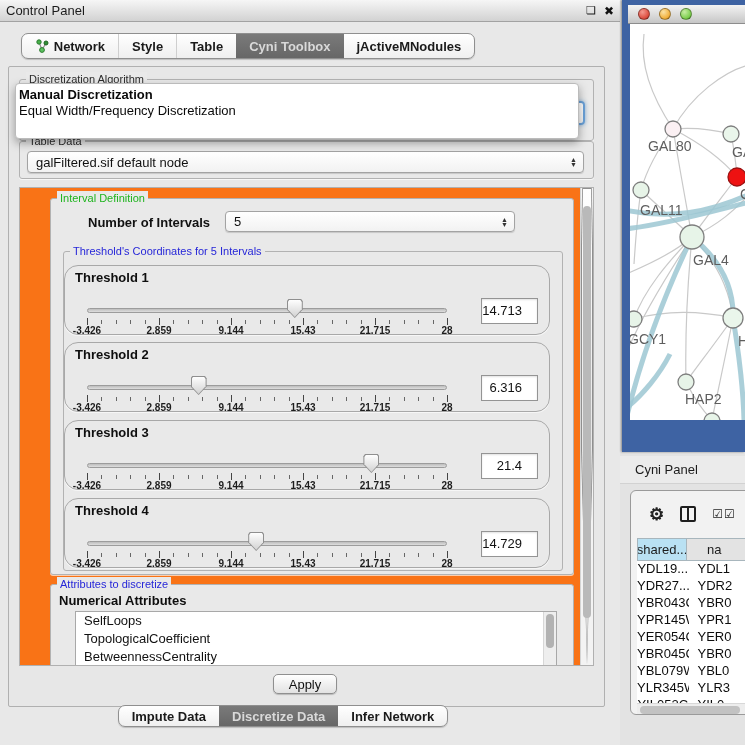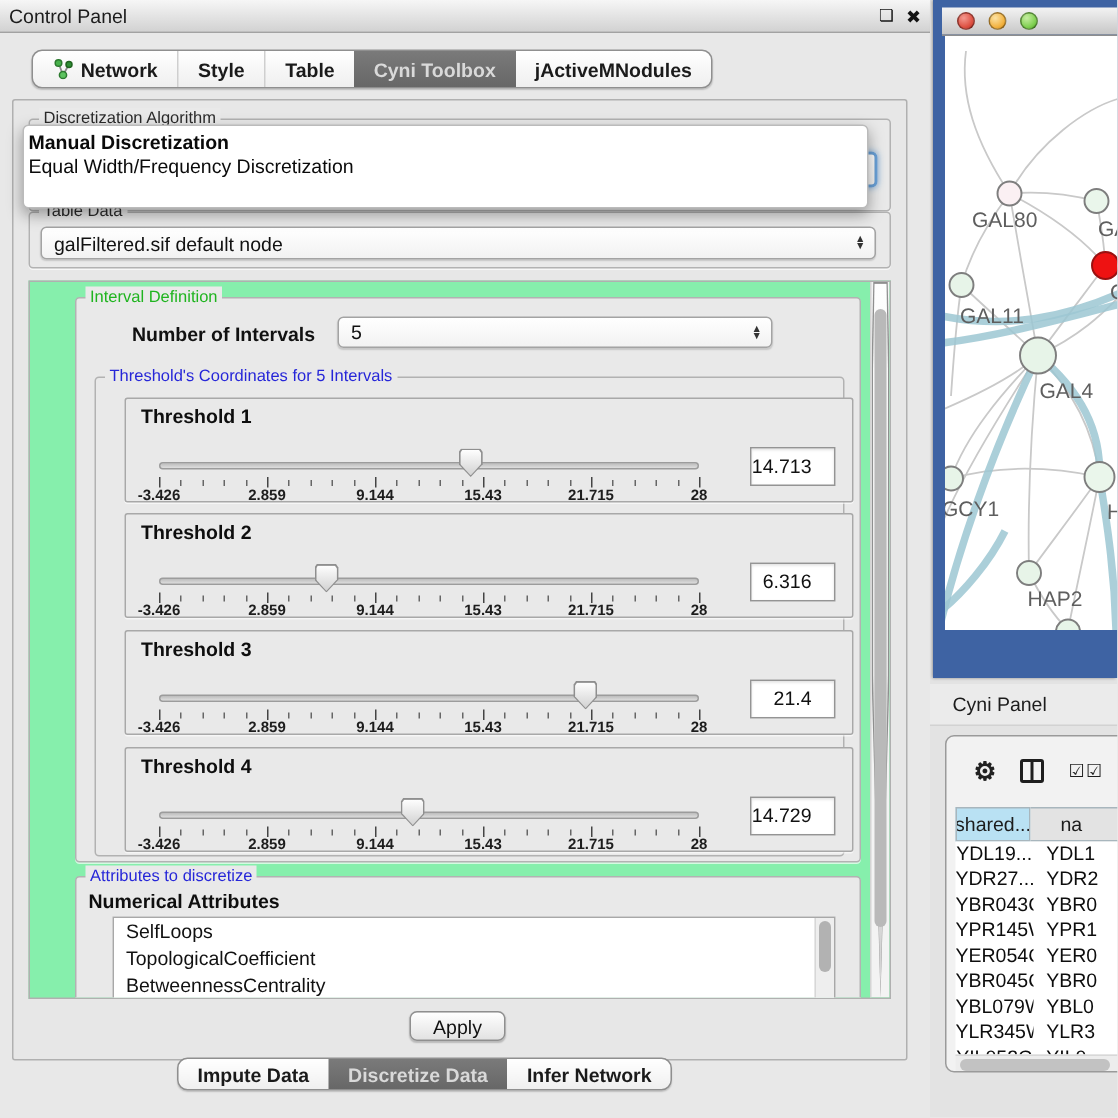--- a/index.html
+++ b/index.html
@@ -57,34 +57,34 @@
   .popup-placeholder{font-size:13px;color:#a5a5a5;text-align:center;height:17px;line-height:17px;}
   .popup-item{font-size:13px;color:#0a0a0a;height:16px;line-height:16px;padding:0 3px;}
   .popup-item.bold{font-weight:700;}
 
   
   #tabledata-group{left:10px;top:74px;width:575px;height:38px;}
   #tabledata-combo{left:18px;top:84px;width:557px;height:22px;}
 
   
   #inner-panel{position:absolute;left:10px;top:120px;width:575px;height:479px;
-    border:1px solid #b0b0b0;background:#86efac;overflow:hidden;}
+    border:1px solid #b0b0b0;background:#f97316;overflow:hidden;}
   #inner-scrollbar{position:absolute;right:0;top:0;width:13px;height:477px;
     background:#f3f3f3;border-left:1px solid #d4d4d4;}
   #inner-scrollbar .thumb{position:absolute;left:2px;top:18px;width:8px;height:412px;
     background:#b9b9b9;border-radius:4px;}
 
   #interval-group{left:30px;top:10px;width:524px;height:377px;}
   #noi-label{position:absolute;left:37px;top:16px;font-size:13px;font-weight:700;color:#111;}
   #noi-combo{left:174px;top:12px;width:290px;height:21px;}
   #threshold-group{position:absolute;left:12px;top:52px;width:500px;height:320px;
     border:1px solid #b2b2b2;border-radius:3px;}
 
-  .threshold-box{position:absolute;left:19px;width:486px;height:70px;
-    border:1px solid #a8a8a8;border-radius:2px;background:#e9e9e9;
+  .threshold-box{position:absolute;left:0;width:486px;height:70px;
+    border:1px solid #a8a8a8;border-radius:14px;background:#e9e9e9;
     box-shadow:0 1px 0 rgba(255,255,255,.6);}
   .threshold-box:nth-child(1){top:13px;}
   .threshold-box:nth-child(2){top:90px;}
   .threshold-box:nth-child(3){top:168px;}
   .threshold-box:nth-child(4){top:246px;}
   .th-label{position:absolute;left:10px;top:4px;font-size:13px;font-weight:700;color:#0e0e0e;}
   .th-track{position:absolute;left:22px;top:42px;width:360px;height:5px;border-radius:3px;
     background:linear-gradient(#bdbdbd,#dedede);border:1px solid #9c9c9c;}
   .thumb{position:absolute;top:33px;width:16px;height:19px;}
   .thumb::before{content:"";position:absolute;inset:0;background:#8f8f8f;

